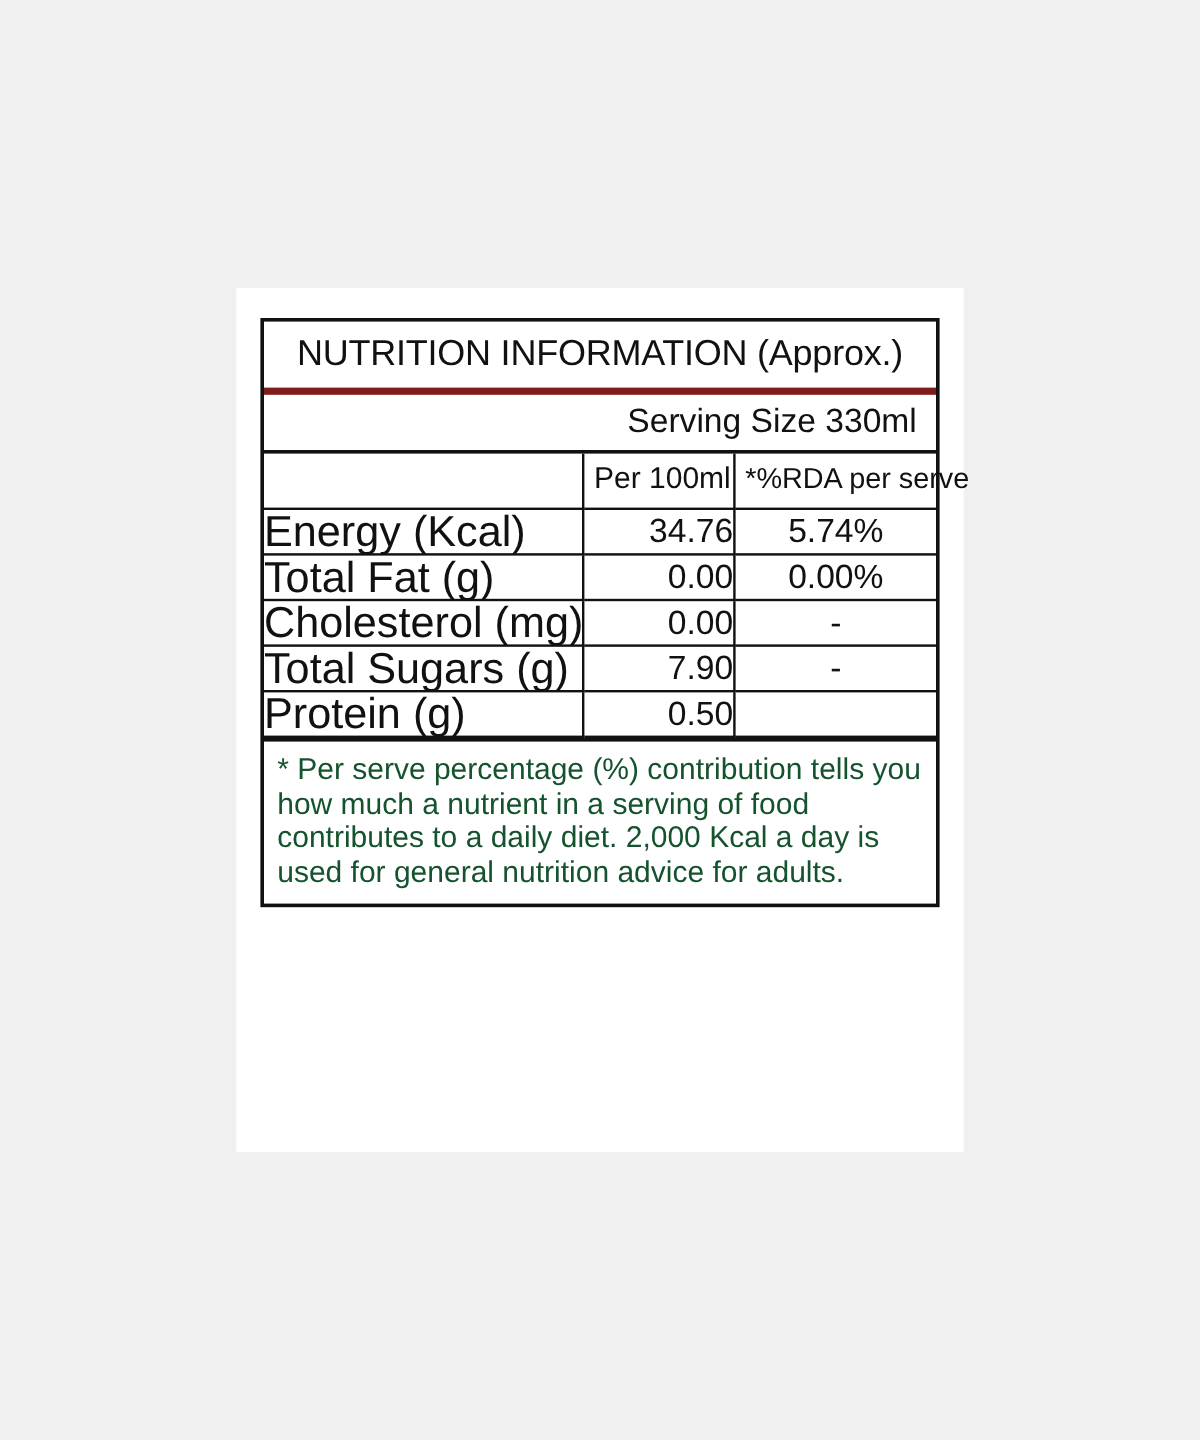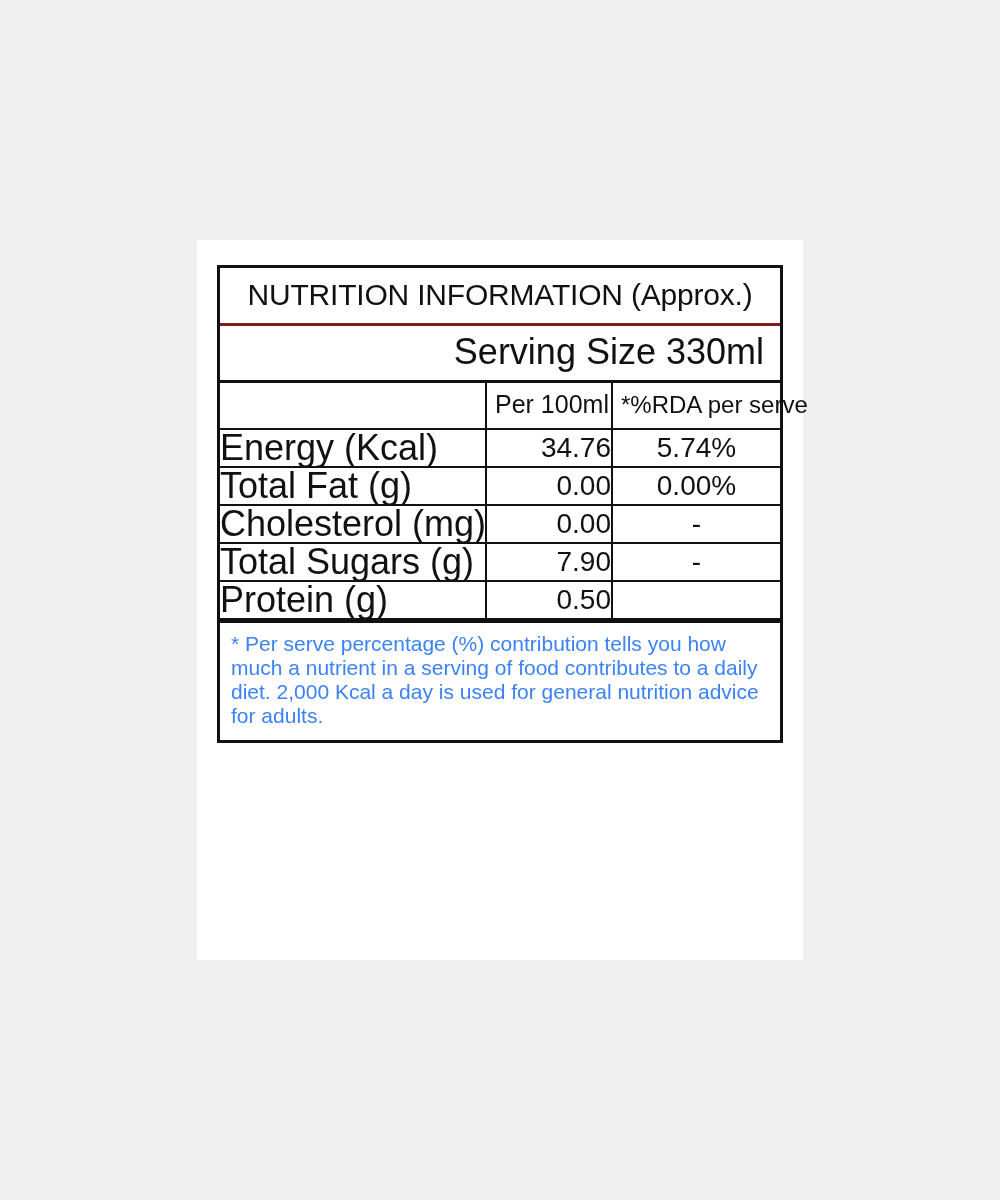--- a/index.html
+++ b/index.html
@@ -41,40 +41,40 @@
     box-sizing: border-box;
     background: #ffffff;
   }
 
   .panel-title {
     text-align: center;
     font-size: 30px;
     line-height: 1.0;
     padding: 12px 6px 13px 6px;
     color: #111111;
-    border-bottom: 3px solid #7f1d1d;
+    border-bottom: 6px solid #7f1d1d;
     letter-spacing: -0.2px;
     white-space: nowrap;
   }
 
   .serving-row {
     display: flex;
     border-bottom: 3px solid #111111;
     align-items: baseline;
     padding: 8px 12px 10px 12px;
     color: #111111;
   }
   .serving-row .per-pack {
     font-size: 28px;
     line-height: 1.0;
     flex: 0 0 auto;
     white-space: nowrap;
   }
   .serving-row .serving-size {
-    font-size: 36px;
+    font-size: 28px;
     line-height: 1.0;
     margin-left: auto;
     white-space: nowrap;
     padding-right: 4px;
   }
 
   table.nutrition {
     border-collapse: collapse;
     width: 100%;
     table-layout: fixed;
@@ -133,24 +133,24 @@
     text-align: center;
     font-weight: normal;
     white-space: nowrap;
   }
   .head .cell-col.rda {
     font-size: 24px;
   }
 
   .footnote {
     border-top: 3px solid #111111;
-    font-size: 21px;
+    font-size: 25px;
     line-height: 1.14;
     padding: 9px 2px 12px 11px;
-    color: #3b82f6;
+    color: #14532d;
     text-align: left;
   }
 </style>
 </head>
 <body>
 
 <div class="page">
   <div class="label-card"></div>
 
   <div class="panel">

